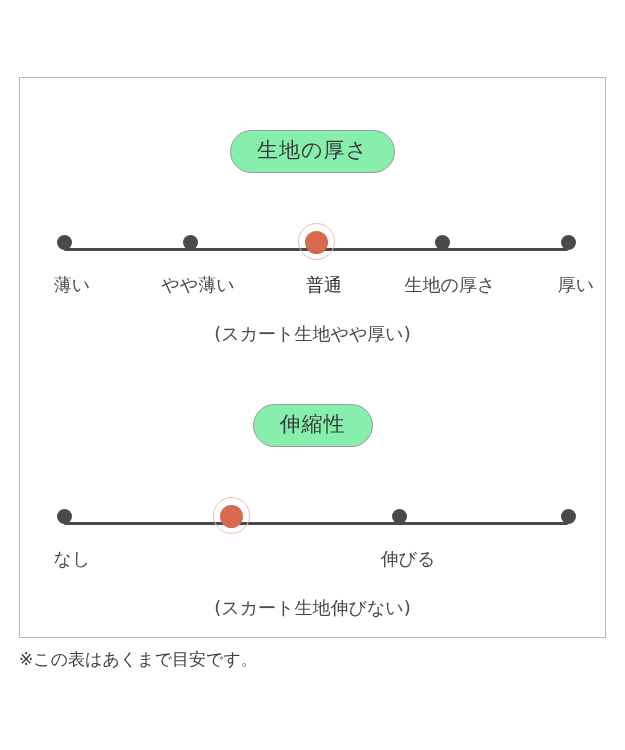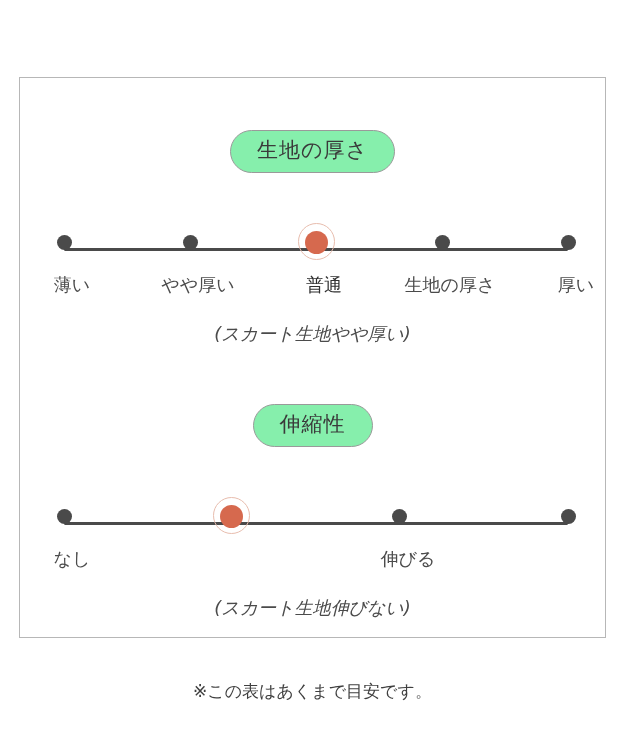--- a/index.html
+++ b/index.html
@@ -122,39 +122,37 @@
   }
 
   
   .note-row {
     position: absolute;
     left: 0;
     top: 244px;
     width: 100%;
     display: flex;
     justify-content: center;
-    font-style: italic;
   }
   .note {
     font-size: 18px;
     color: #4b4b4b;
     white-space: nowrap;
   }
 
   
   #footnote {
     position: absolute;
     left: 19px;
     top: 648px;
     width: 587px;
-    text-align: center;
+    text-align: left;
     font-size: 17px;
     color: #3f3f3f;
     white-space: nowrap;
-    margin-top: 32px;
   }
 </style>
 </head>
 <body>
 
 <div id="card">
 
   <div class="section" id="section-thickness">
 
     <div class="badge-row">
@@ -166,21 +164,21 @@
       <div class="dot" style="left:0%"></div>
       <div class="dot" style="left:25%"></div>
       <div class="dot-ring" style="left:50%"></div>
       <div class="dot active" style="left:50%"></div>
       <div class="dot" style="left:75%"></div>
       <div class="dot" style="left:100%"></div>
     </div>
 
     <div class="labels">
       <div class="label" style="left:0%">薄い</div>
-      <div class="label" style="left:25%">やや厚い</div>
+      <div class="label" style="left:25%">やや薄い</div>
       <div class="label bold" style="left:50%">普通</div>
       <div class="label" style="left:75%">生地の厚さ</div>
       <div class="label" style="left:100%">厚い</div>
     </div>
 
     <div class="note-row">
       <div class="note">(スカート生地やや厚い)</div>
     </div>
   </div>
 

